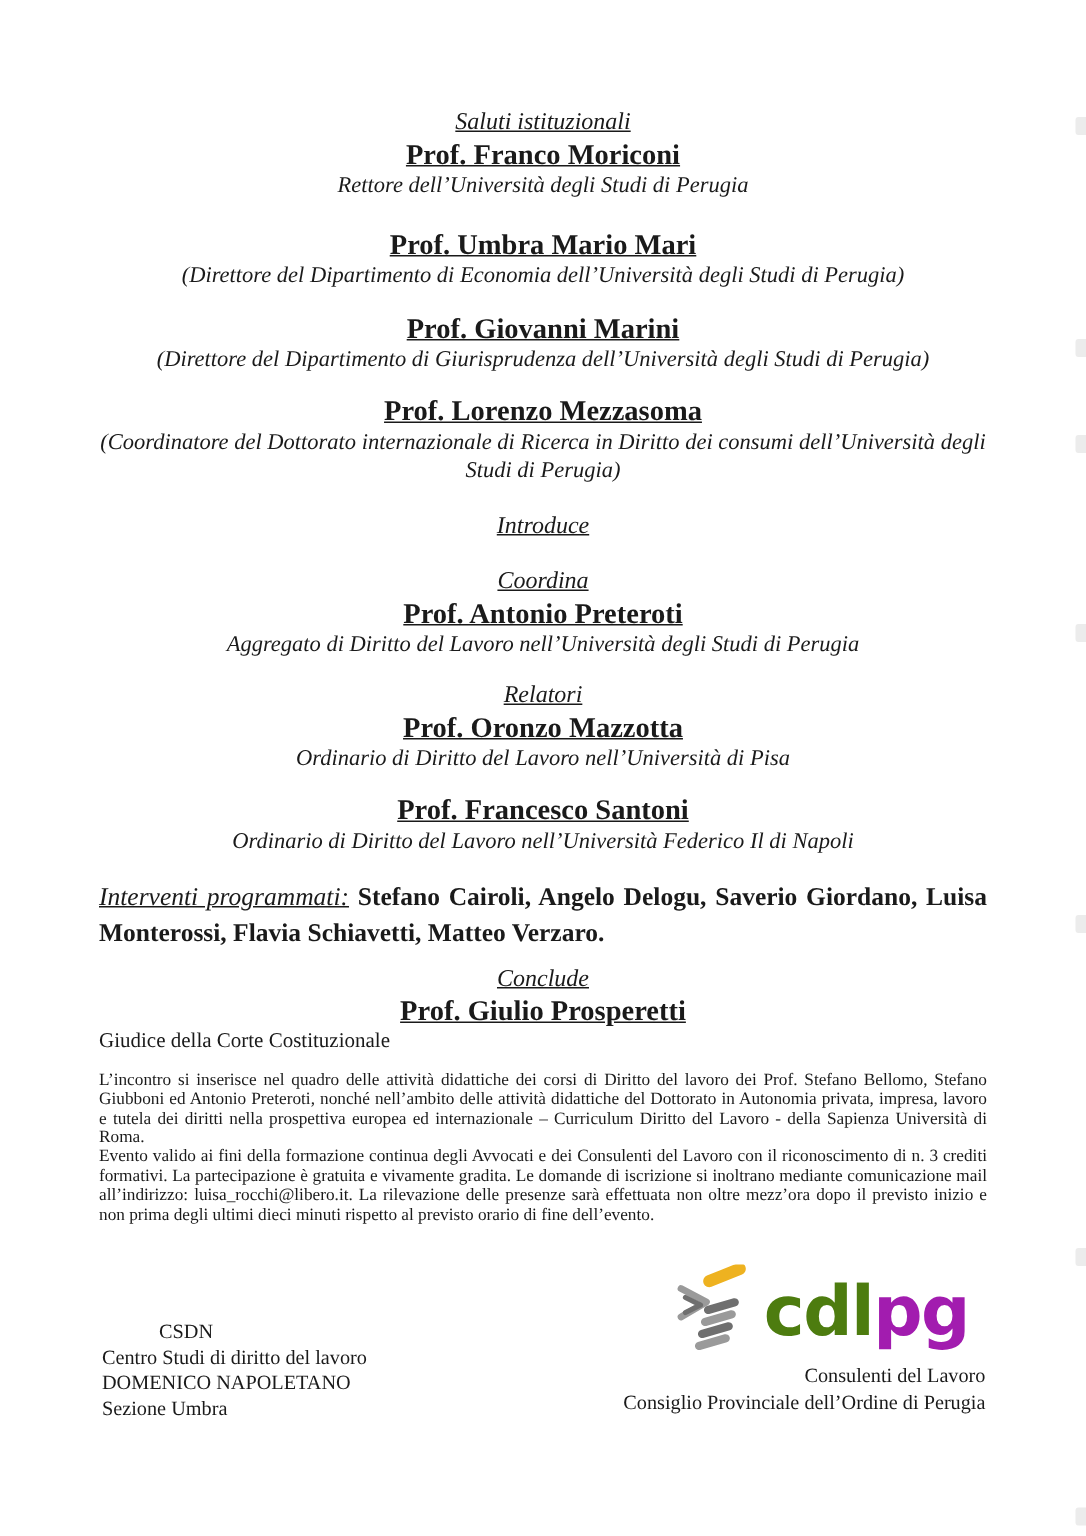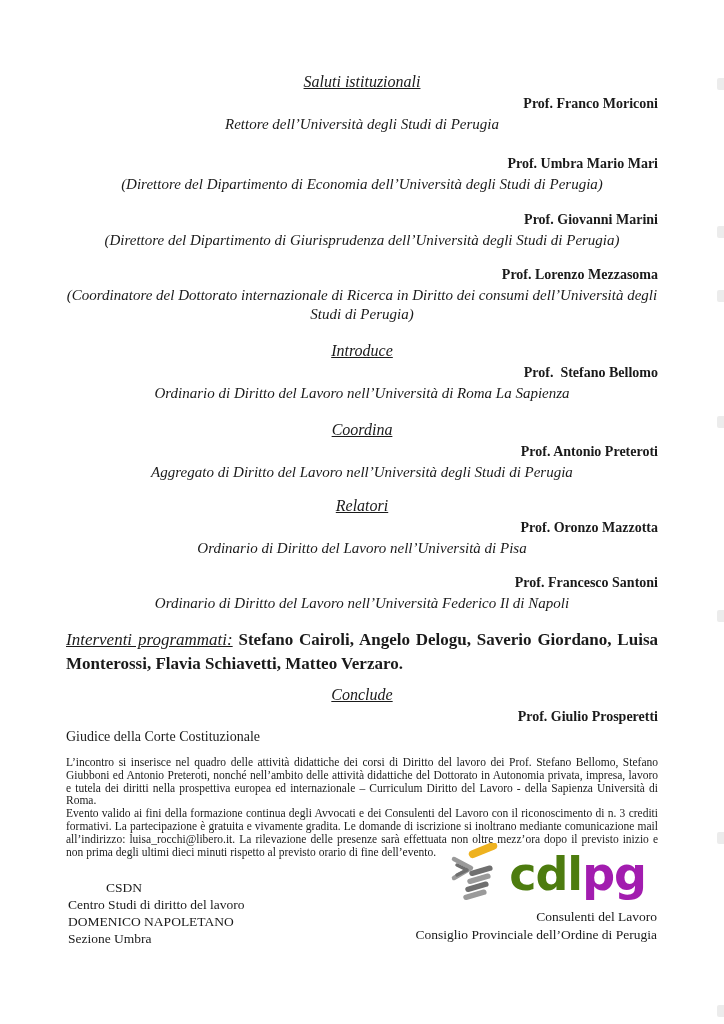--- a/index.html
+++ b/index.html
@@ -26,25 +26,26 @@
   .sec-heading {
     text-align: center;
     font-style: italic;
     font-size: 16px;
     line-height: 20px;
   }
   .sec-heading span {
     text-decoration: underline;
   }
   .entry-name {
-    text-align: right;
+    text-align: center;
     font-weight: bold;
-    font-size: 14px;
+    font-size: 19px;
     line-height: 23px;
     white-space: pre-wrap;
+    text-decoration: underline;
   }
   .entry-role {
     text-align: center;
     font-style: italic;
     font-size: 15px;
     line-height: 19px;
   }
   .entry-role-regular {
     text-align: left;
     font-style: normal;
@@ -146,24 +147,20 @@
         <div class="entry-role">(Direttore del Dipartimento di Giurisprudenza dell’Università degli Studi di Perugia)</div>
       </div>
       <div class="mt13">
         <div class="entry-name">Prof. Lorenzo Mezzasoma</div>
         <div class="entry-role">(Coordinatore del Dottorato internazionale di Ricerca in Diritto dei consumi dell’Università degli Studi di Perugia)</div>
       </div>
     </div>
 
     <div>
       <div class="sec-heading mt17"><span>Introduce</span></div>
-      <div>
-        <div class="entry-name">Prof.  Stefano Bellomo</div>
-        <div class="entry-role">Ordinario di Diritto del Lavoro nell’Università di Roma La Sapienza</div>
-      </div>
     </div>
 
     <div>
       <div class="sec-heading mt17"><span>Coordina</span></div>
       <div>
         <div class="entry-name">Prof. Antonio Preteroti</div>
         <div class="entry-role">Aggregato di Diritto del Lavoro nell’Università degli Studi di Perugia</div>
       </div>
     </div>
 

